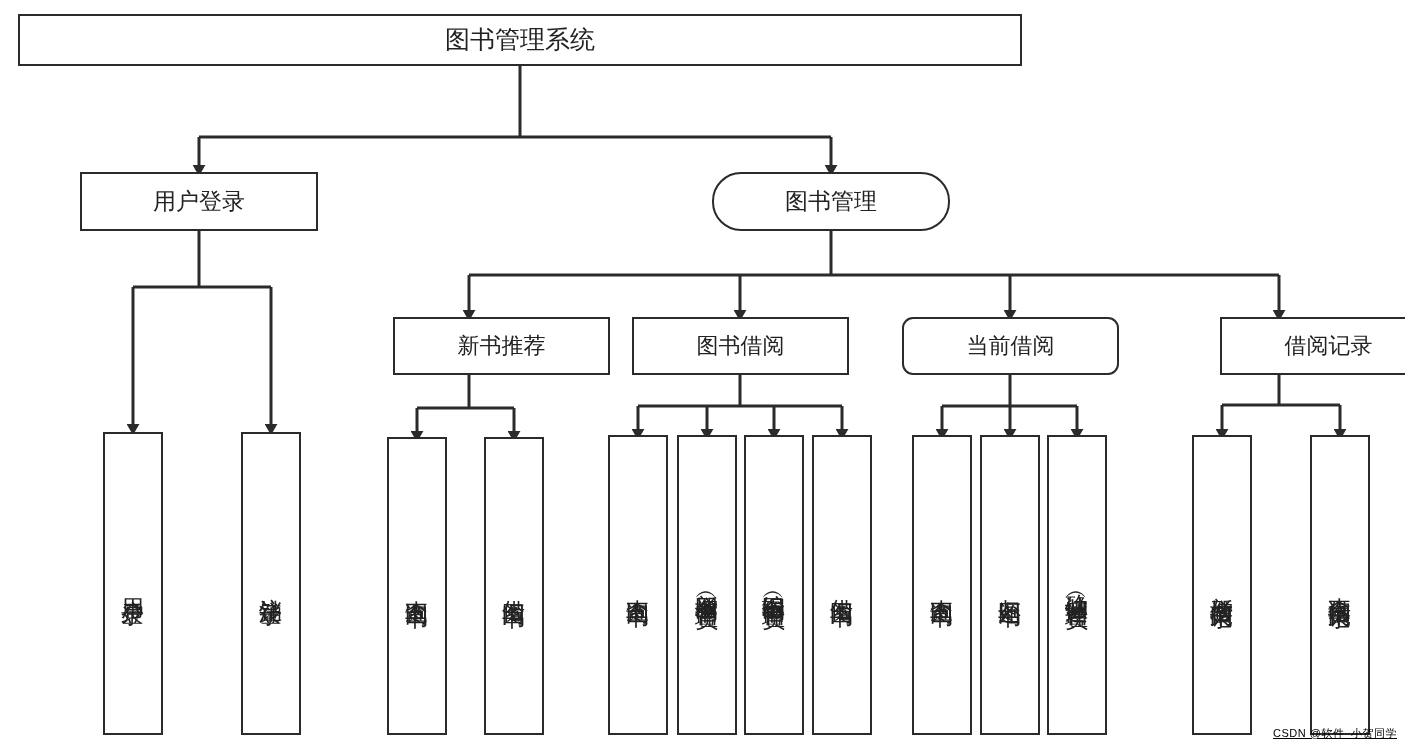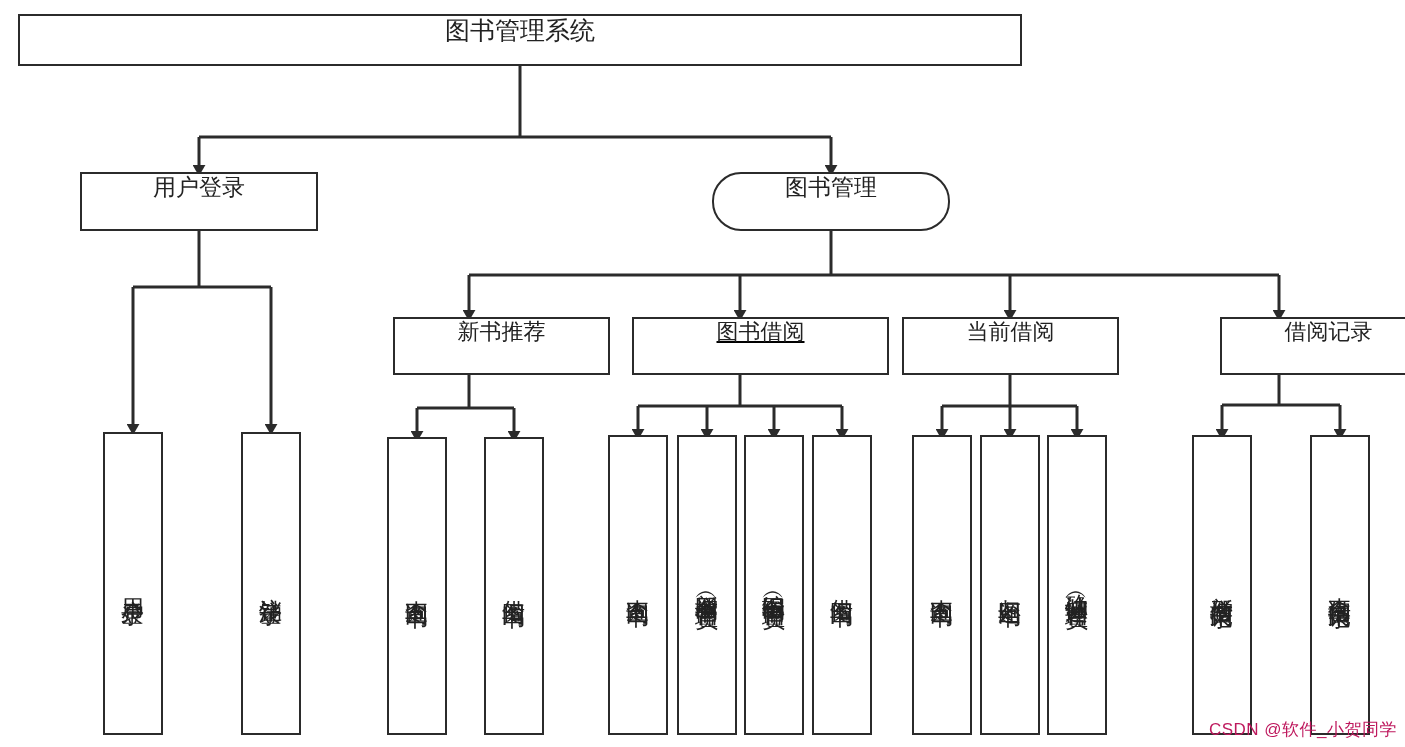--- a/index.html
+++ b/index.html
@@ -25,21 +25,21 @@
     width: 1405px;
     height: 747px;
     pointer-events: none;
   }
   .node {
     position: absolute;
     box-sizing: border-box;
     background: #ffffff;
     border: 2.5px solid #2b2b2b;
     display: flex;
-    align-items: flex-start;
+    align-items: center;
     justify-content: center;
     z-index: 2;
   }
   .node .label {
     color: #222222;
     text-align: center;
     line-height: 1.18;
     white-space: nowrap;
   }
   .node.root .label {
@@ -62,25 +62,26 @@
     font-size: 23px;
     letter-spacing: 2px;
     line-height: 1.05;
     white-space: normal;
     max-height: 268px;
   }
   .watermark {
     position: absolute;
     right: 8px;
     bottom: 6px;
-    font-size: 17px;
-    color: #be185d;
+    font-size: 11px;
+    color: #000000;
     letter-spacing: 0.5px;
     z-index: 5;
     white-space: nowrap;
+    text-decoration: underline;
   }
 </style>
 </head>
 <body>
 
 <div id="canvas">
 
   <svg id="edges" viewBox="0 0 1405 747" width="1405" height="747" xmlns="http://www.w3.org/2000/svg">
     <defs>
       <marker id="arrow" viewBox="0 0 12 14" refX="1" refY="7" markerWidth="11" markerHeight="13" orient="auto-start-reverse" markerUnits="userSpaceOnUse">
@@ -143,25 +144,25 @@
   </div>
 
   <div class="node lvl1" style="left:712px; top:172px; width:238px; height:59px;border-radius:29px;">
     <span class="label">图书管理</span>
   </div>
 
   <div class="node lvl2" style="left:361px; top:317px; width:217px; height:58px;margin-left:32px;">
     <span class="label">新书推荐</span>
   </div>
 
-  <div class="node lvl2" style="left:632px; top:317px; width:257px; height:58px;text-decoration:underline;">
+  <div class="node lvl2" style="left:632px; top:317px; width:217px; height:58px;">
     <span class="label">图书借阅</span>
   </div>
 
-  <div class="node lvl2" style="left:902px; top:317px; width:217px; height:58px;">
+  <div class="node lvl2" style="left:902px; top:317px; width:217px; height:58px;border-radius:11px;">
     <span class="label">当前借阅</span>
   </div>
 
   <div class="node lvl2" style="left:1220px; top:317px; width:217px; height:58px;">
     <span class="label">借阅记录</span>
   </div>
 
   <div class="node leaf" style="left:103px; top:432px; width:60px; height:303px;">
     <span class="label">用户登录</span>
   </div>

